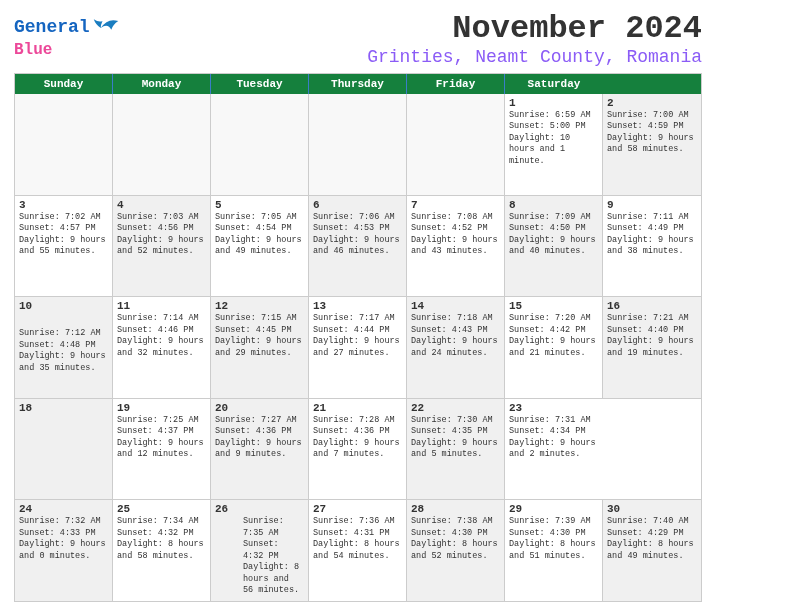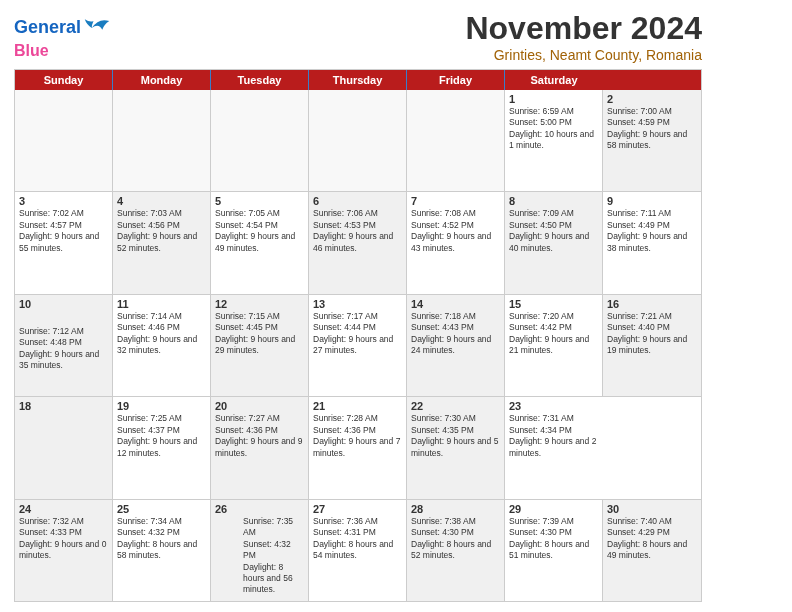--- a/index.html
+++ b/index.html
@@ -9,20 +9,21 @@
       width: 792px;
       height: 612px;
       overflow: hidden;
     }
     .page {
       width: 716px;
       height: 612px;
       padding: 10px 14px 10px 14px;
       display: flex;
       flex-direction: column;
+      font-family: Liberation Mono, monospace;
     }
     .header {
       display: flex;
       align-items: flex-start;
       justify-content: space-between;
       margin-bottom: 6px;
     }
     .logo {
       display: flex;
       align-items: center;
@@ -44,33 +45,33 @@
     }
     .title-block {
       text-align: right;
     }
     .main-title {
       font-size: 32px;
       font-weight: bold;
       color: #333;
     }
     .subtitle {
-      font-size: 14px;
-      color: #a16207;
+      font-size: 18px;
+      color: #8b5cf6;
     }
     .calendar {
       flex: 1;
       display: flex;
       flex-direction: column;
       border: 1px solid #ccc;
     }
     .cal-header-row {
       display: grid;
       grid-template-columns: repeat(7, 1fr);
-      background: #b91c1c;
+      background: #15803d;
     }
     .cal-header-cell {
       color: #fff;
       font-size: 11px;
       font-weight: bold;
       text-align: center;
       padding: 4px 2px;
       border-right: 1px solid #3a7dc9;
     }
     .cal-header-cell:last-child { border-right: none; }

